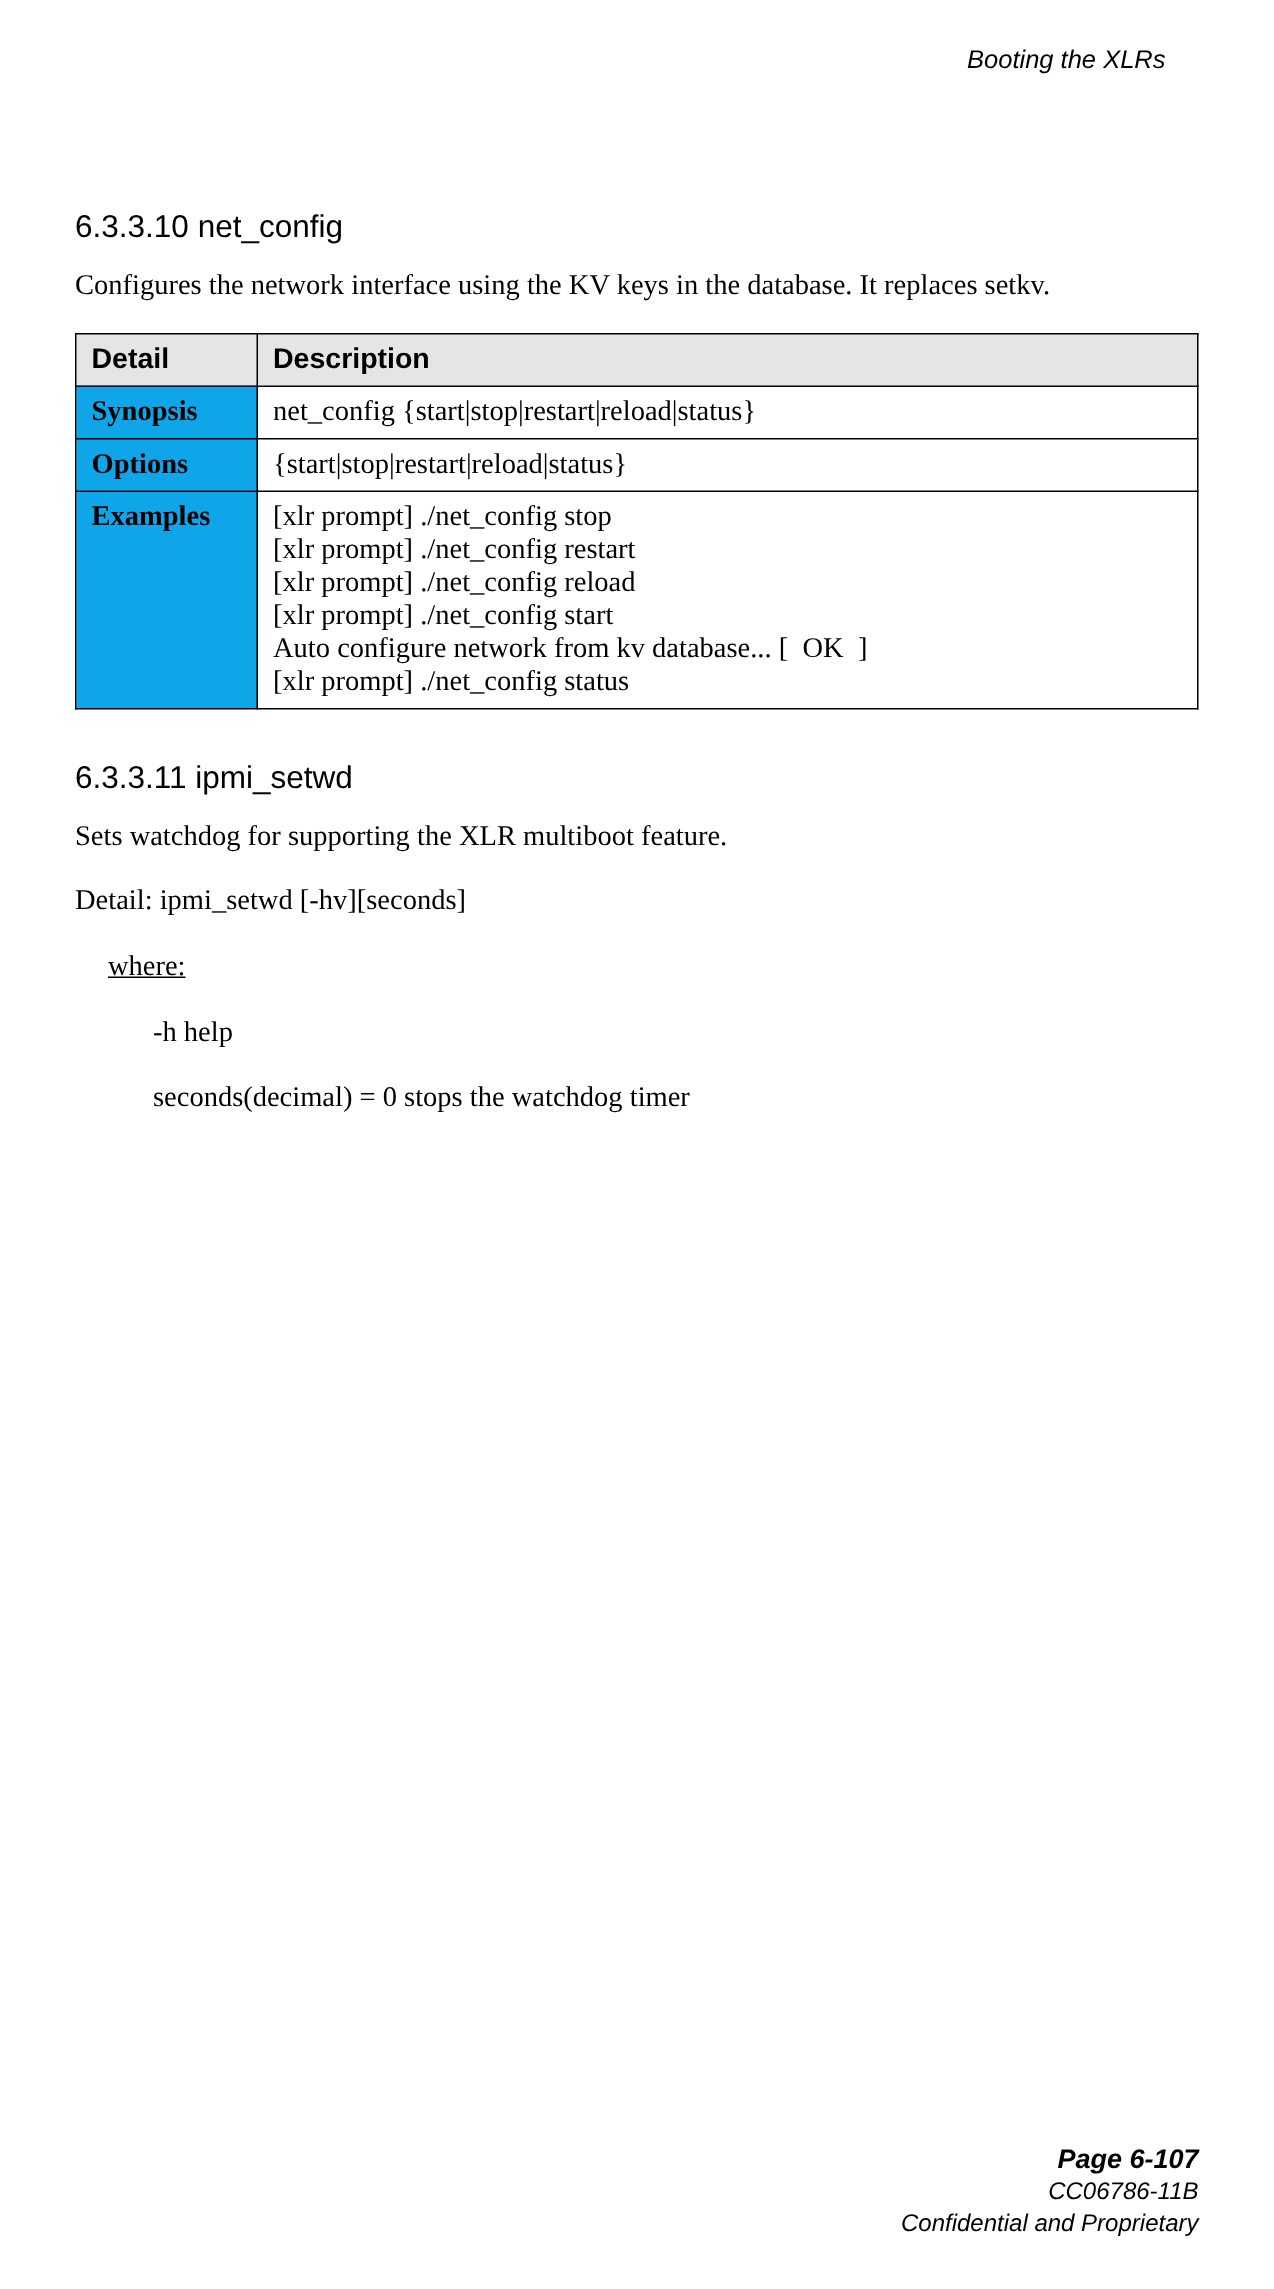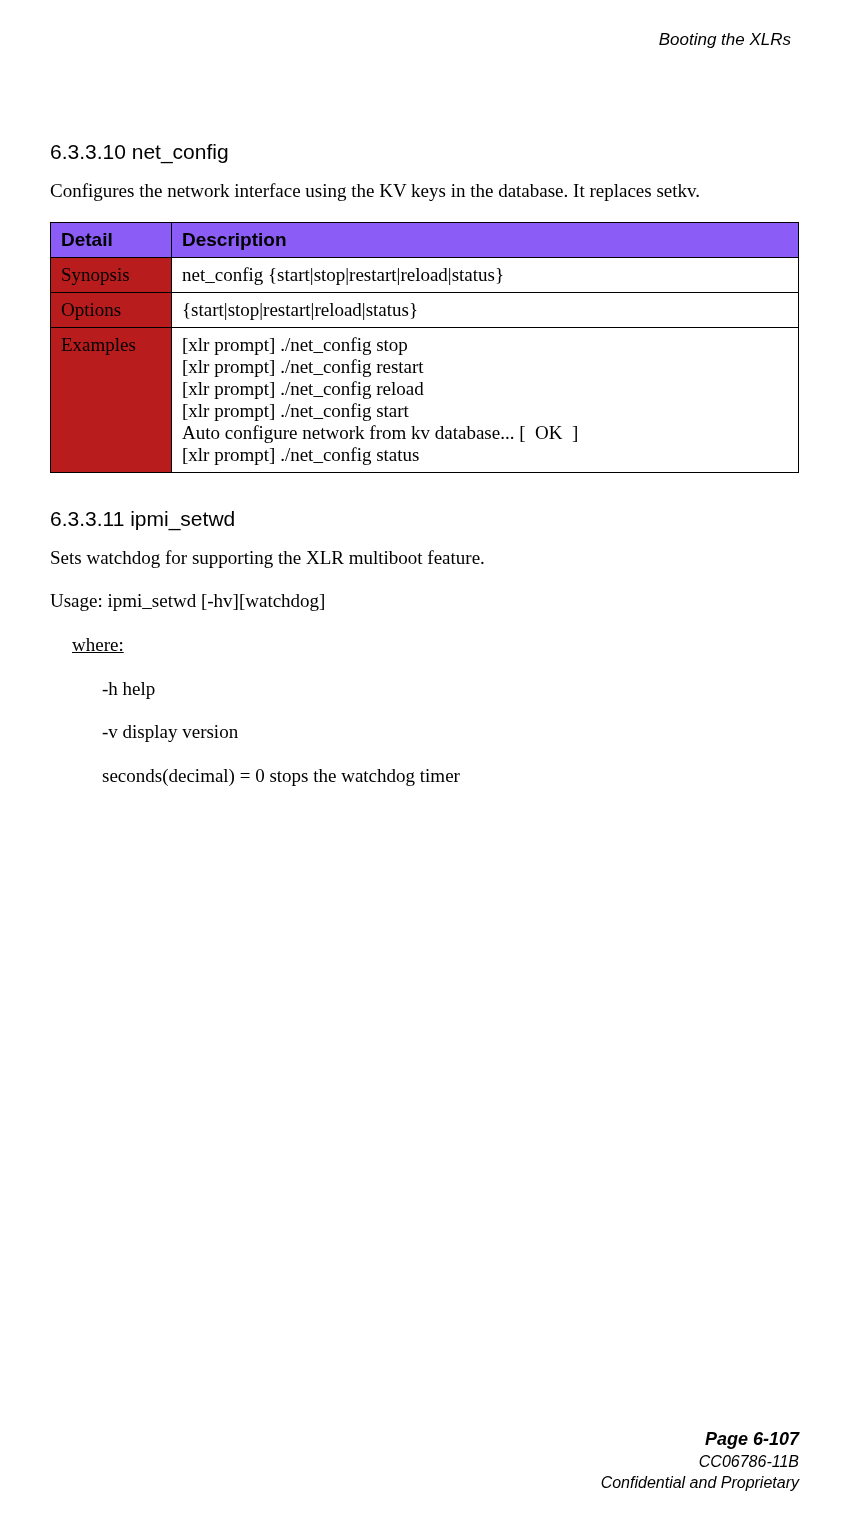--- a/index.html
+++ b/index.html
@@ -19,21 +19,21 @@
       padding: 30px 50px 0 50px;
       box-sizing: border-box;
       width: 100%;
     }
     .running-head {
       text-align: right;
       font-style: italic;
       font-family: Arial, Helvetica, sans-serif;
       font-size: 17px;
       margin-bottom: 90px;
-      margin-right: 8px;
+      margin-right: 22px;
     }
     .h4 {
       font-family: Arial, Helvetica, sans-serif;
       font-weight: normal;
       font-size: 21px;
       margin-bottom: 14px;
     }
     .para {
       margin-bottom: 18px;
       line-height: 1.35;
@@ -44,27 +44,28 @@
       margin: 12px 0 34px 0;
     }
     table.ref td, table.ref th {
       border: 1px solid #000;
       padding: 6px 10px;
       vertical-align: top;
       text-align: left;
       font-size: 19px;
     }
     table.ref th {
-      background: #8b5cf6;
+      background: #e5e5e5;
       font-family: Arial, Helvetica, sans-serif;
       font-weight: bold;
     }
     table.ref td.lbl {
-      background: #b91c1c;
+      background: #0ea5e9;
       width: 100px;
+      font-weight: bold;
     }
     .ex-line { white-space: pre; }
     .indent1 { margin-left: 22px; text-decoration: underline; }
     .indent2 { margin-left: 52px; }
     .footer {
       position: absolute;
       bottom: 32px;
       right: 50px;
       text-align: right;
       font-family: Arial, Helvetica, sans-serif;
@@ -119,24 +120,23 @@
     </tr>
   </tbody>
     </table>
 
   <div class="h4">
     <span>6.3.3.11</span>
     <span>ipmi_setwd</span>
   </div>
 
   <div class="para">Sets watchdog for supporting the XLR multiboot feature.</div>
-  <div class="para">Usage: ipmi_setwd [-hv][watchdog]</div>
+  <div class="para">Detail: ipmi_setwd [-hv][seconds]</div>
   <div class="para indent1">where:</div>
   <div class="para indent2">-h help</div>
-  <div class="para indent2">-v display version</div>
   <div class="para indent2">seconds(decimal) = 0 stops the watchdog timer</div>
 
 </div>
 
 <div class="footer">
   <div class="pg">Page 6-107</div>
   <div>CC06786-11B</div>
   <div>Confidential and Proprietary</div>
 </div>
 

